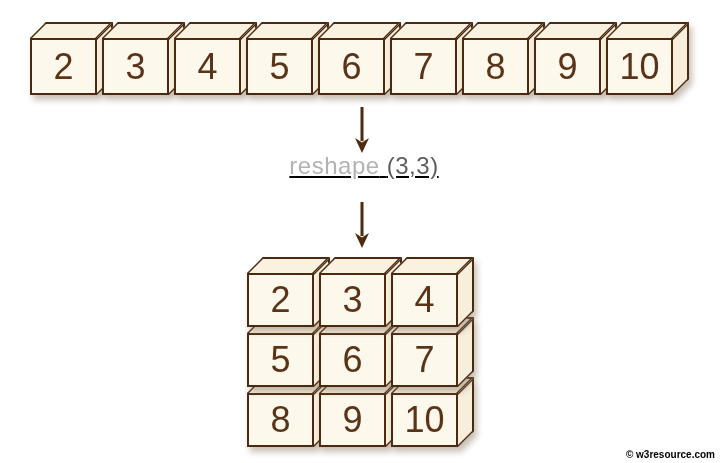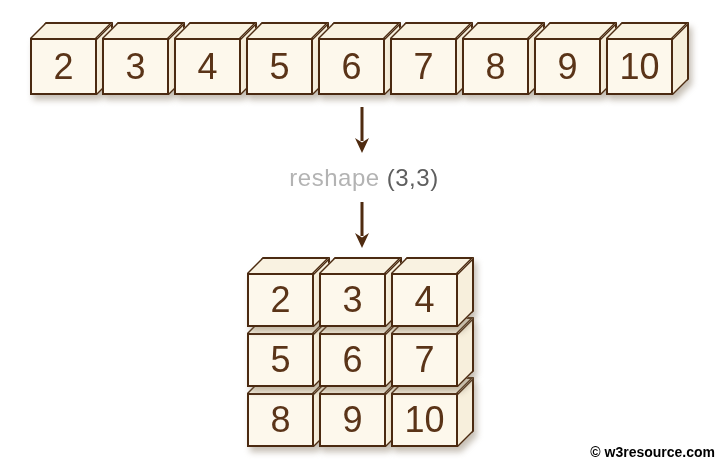--- a/index.html
+++ b/index.html
@@ -75,35 +75,36 @@
     left: 355px;
     width: 14px; height: 46px;
     color: var(--arrow);
   }
   #arrow-1 { top: 107px; }
   #arrow-2 { top: 202px; }
 
   
   .op {
     position: absolute;
-    top: 164px;
+    top: 152px;
     left: 364px;
     transform: translateX(-50%);
     white-space: nowrap;
     font-size: 24px;
     letter-spacing: 0.5px;
+    text-decoration: underline;
   }
   .op .fn   { color: var(--label-gray); }
   .op .args { color: var(--args-gray); }
 
   
   .watermark {
     position: absolute;
     right: 5px; bottom: 3px;
-    font-size: 14px;
+    font-size: 10px;
     font-weight: 700;
     color: var(--watermark);
   }
 </style>
 </head>
 <body>
 
 <div class="stage">
 
   <div id="strip" class="cube-row">

